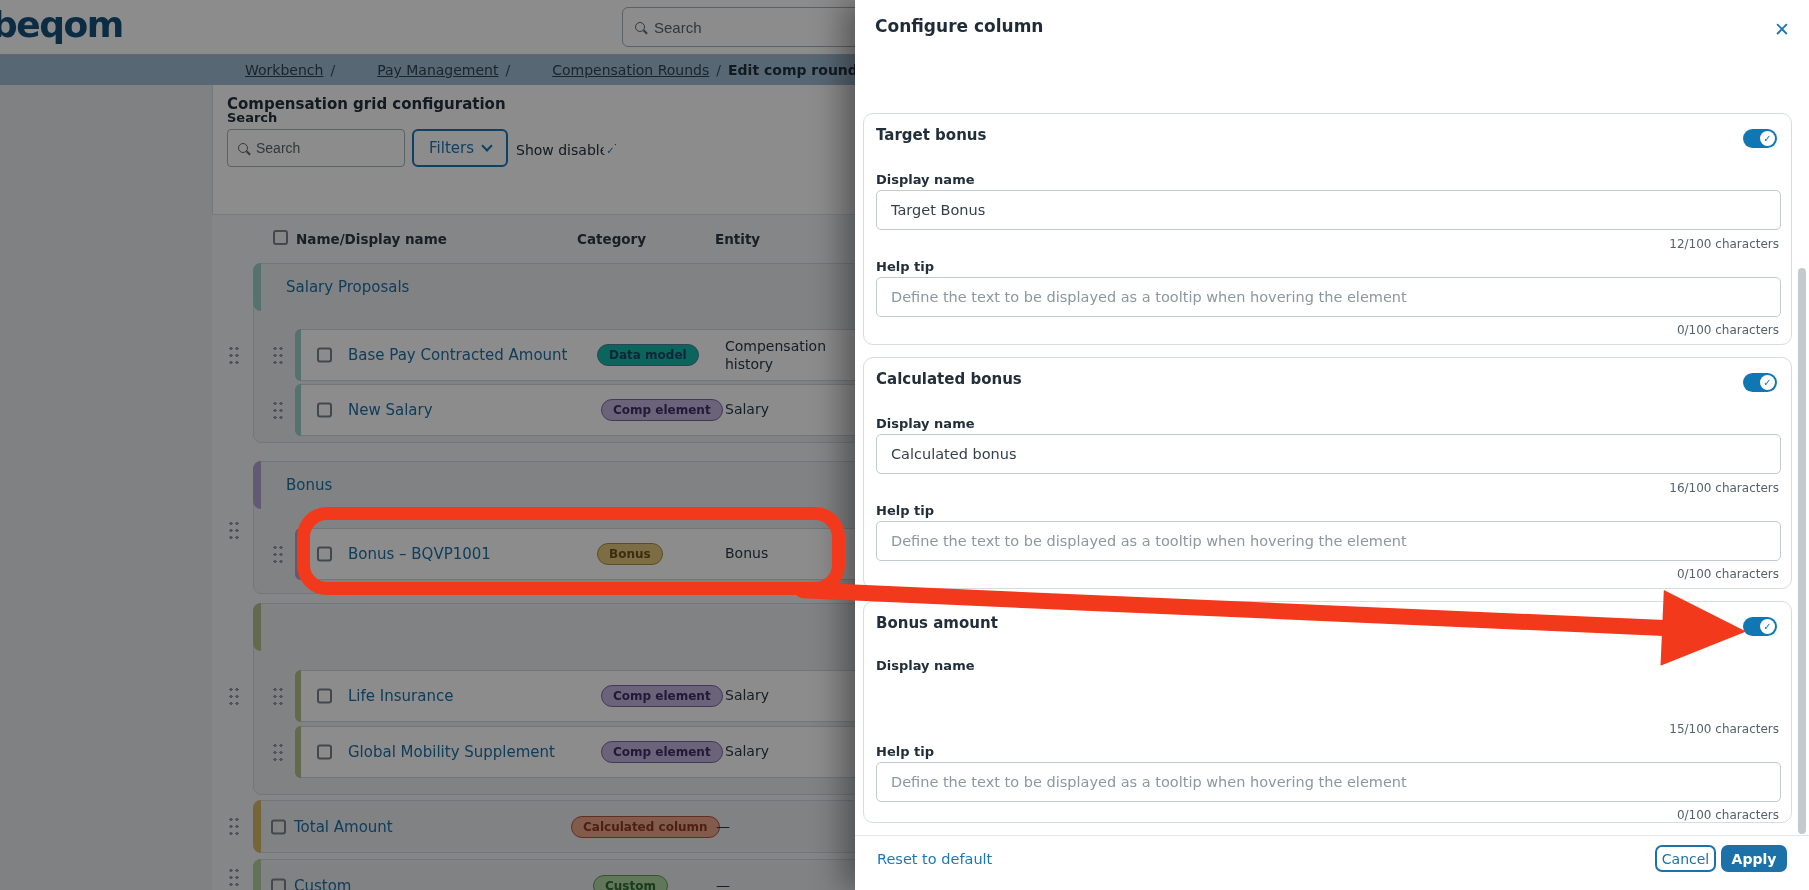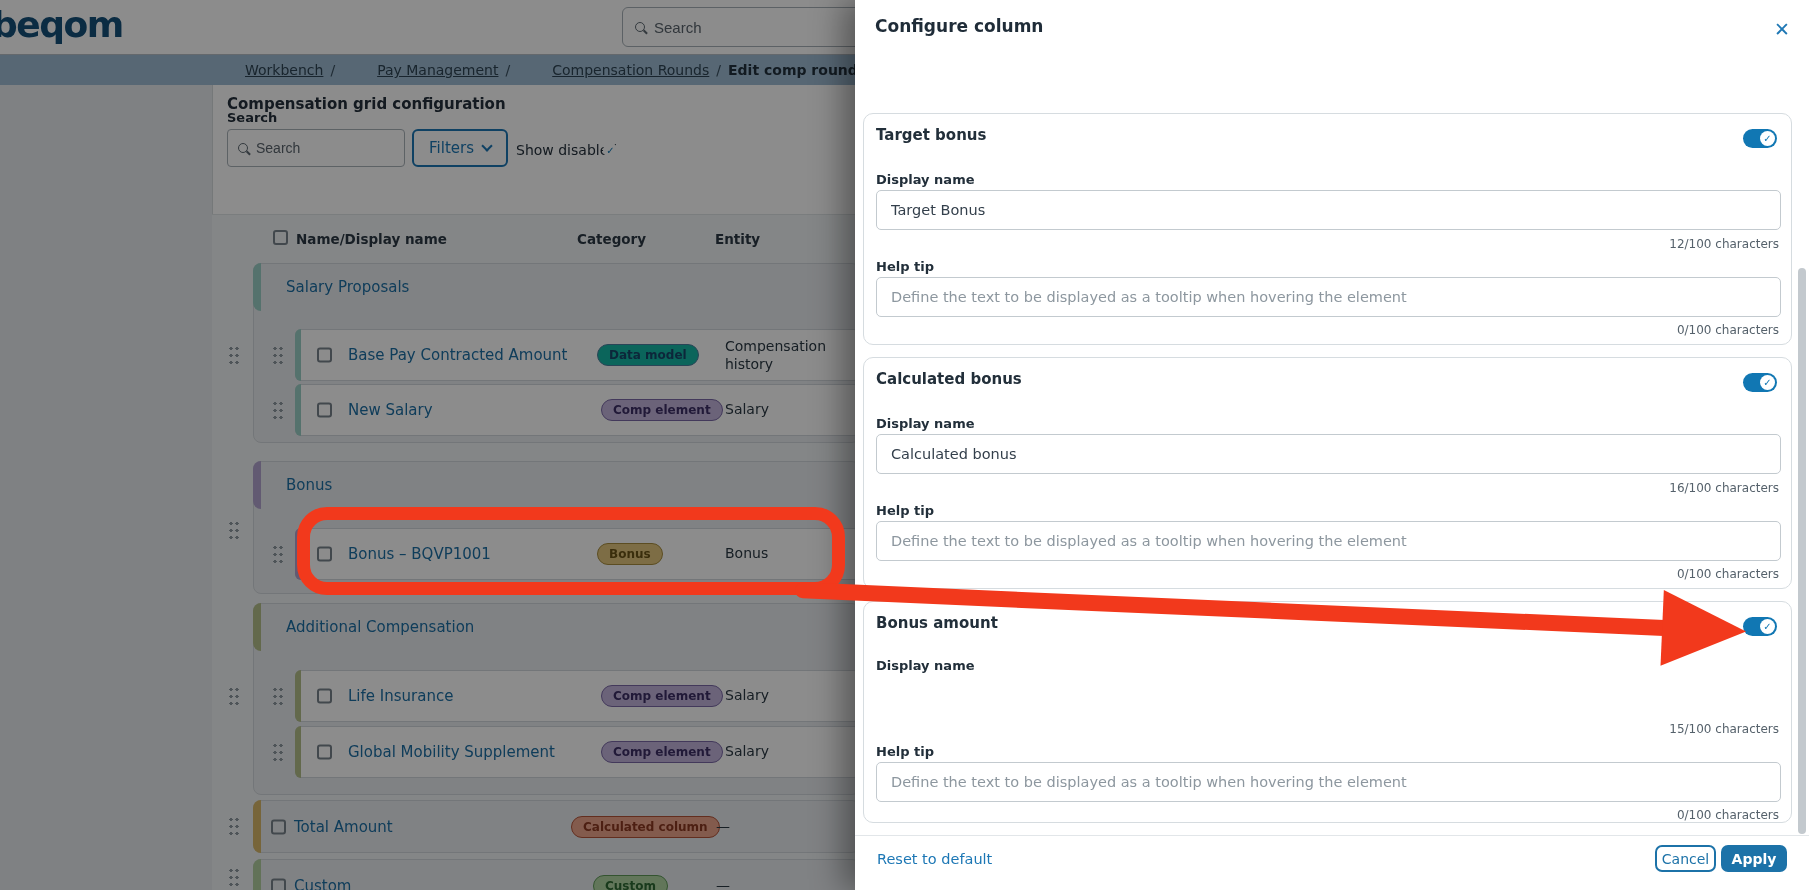--- a/index.html
+++ b/index.html
@@ -144,21 +144,20 @@
     <span class="grp-label">Salary Proposals</span>
   </div>
   
   <div class="grp" style="top:461px;height:133px;">
     <span class="grp-accent" style="background:#b2a4cf;"></span>
     <span class="grp-label">Bonus</span>
   </div>
   
   <div class="grp" style="top:603px;height:192px;">
     <span class="grp-accent" style="background:#b4bf8b;"></span>
-    <span class="grp-label">Additional Compensation</span>
   </div>
 
   
   <div class="row-card" style="top:329px;">
     <span class="row-accent" style="background:#9ccfc6;"></span>
     <span class="cb row-cb"></span>
     <span class="row-name">Base Pay Contracted Amount</span>
     <span class="badge b-datamodel" style="left:301px;">Data model</span>
     <span class="entity" style="left:429px;">Compensation history</span>
   </div>

